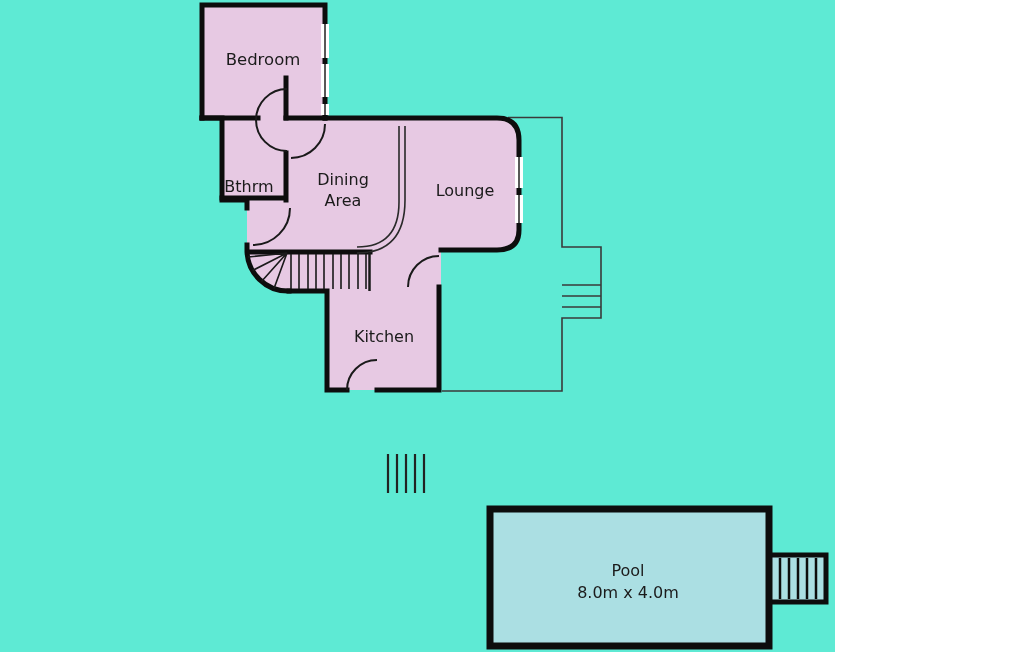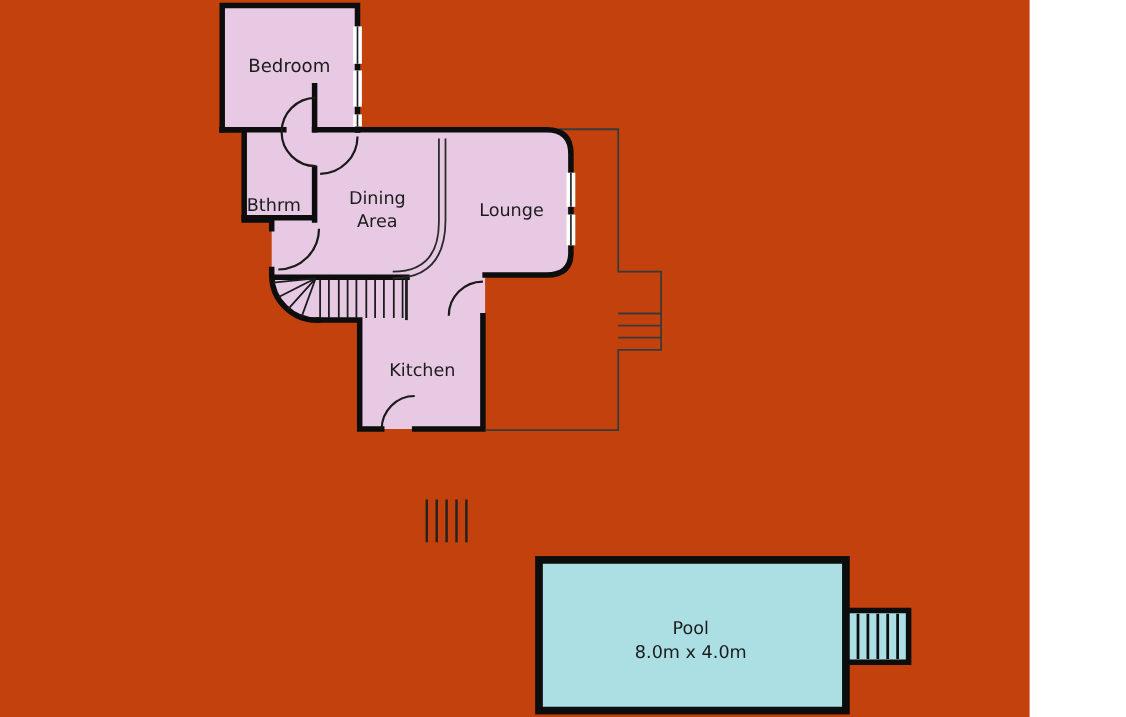--- a/index.html
+++ b/index.html
@@ -1,16 +1,16 @@
 <!DOCTYPE html>
 <html><head>
 <meta charset="utf-8">
 <style>
   html,body{margin:0;padding:0;background:#ffffff;}
-  .stage{position:relative;width:936px;height:652px;background:#c2410c;overflow:hidden;
+  .stage{position:relative;width:835px;height:652px;background:#5eead4;overflow:hidden;
          font-family:"DejaVu Sans", sans-serif;}
   svg{display:block;}
   text{font-family:"DejaVu Sans", sans-serif;fill:#1b1b1b;}
   .room-label{font-size:16px;}
   .room-label-lg{font-size:16.5px;}
 </style>
 </head>
 <body>
 
 <div class="stage">

